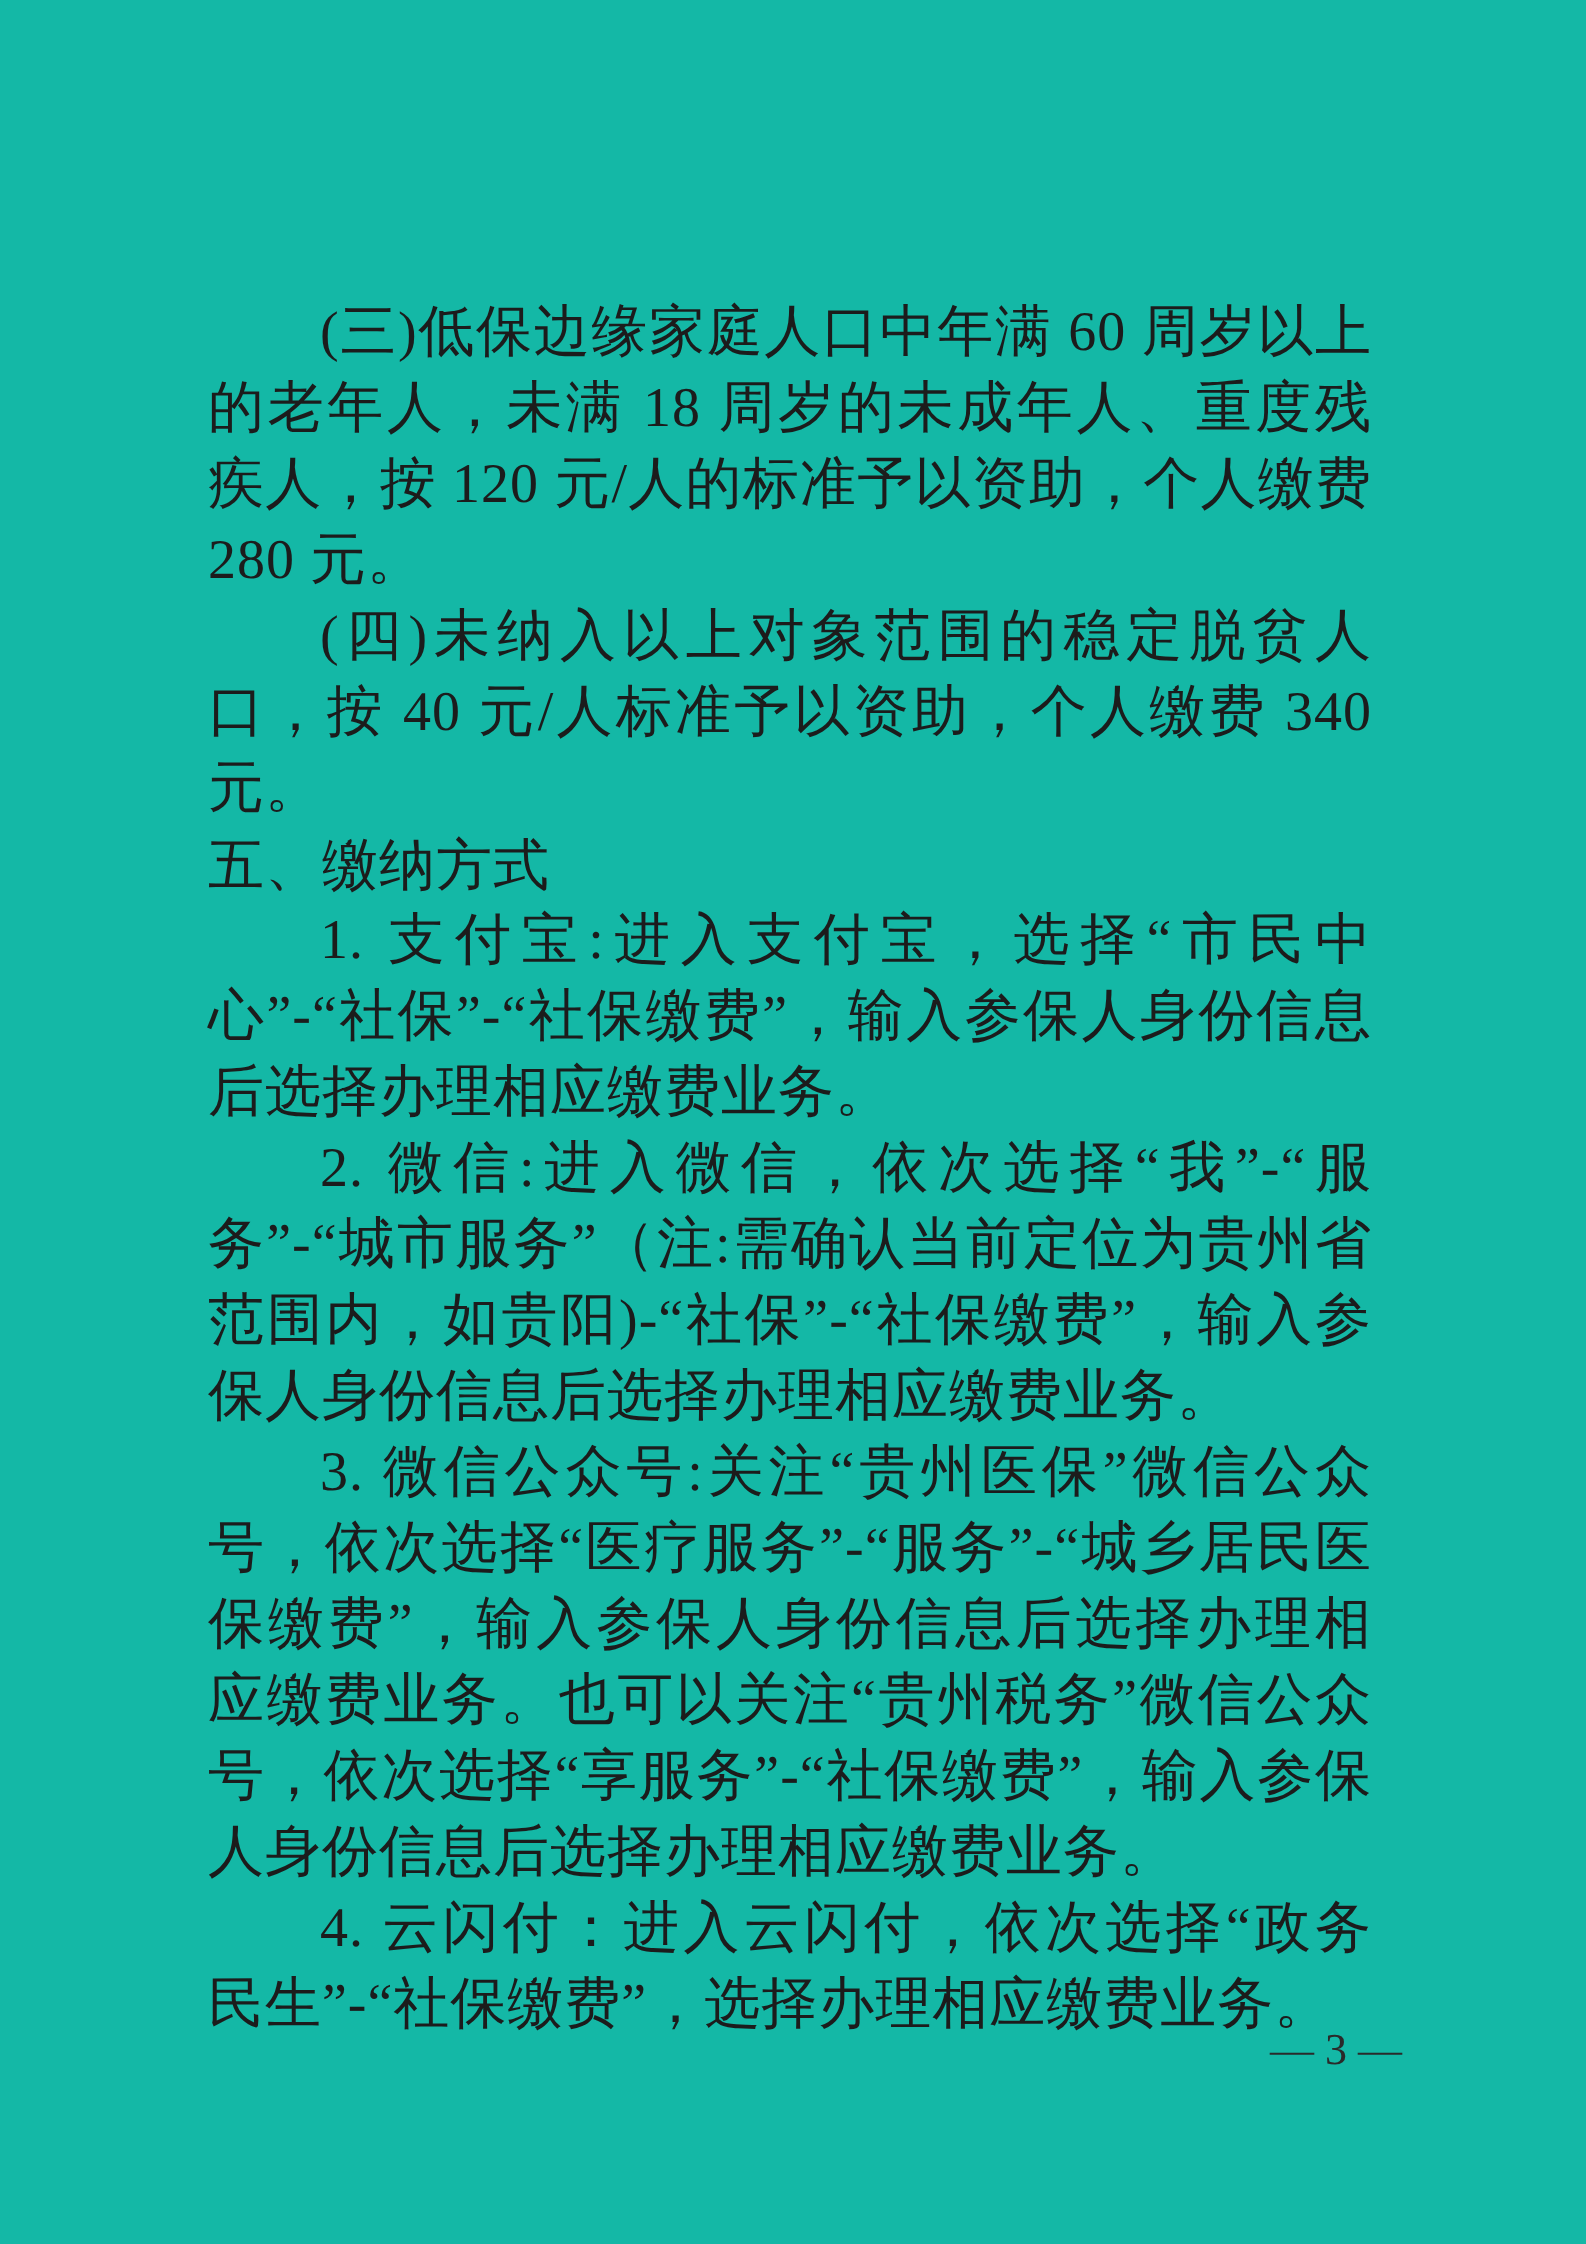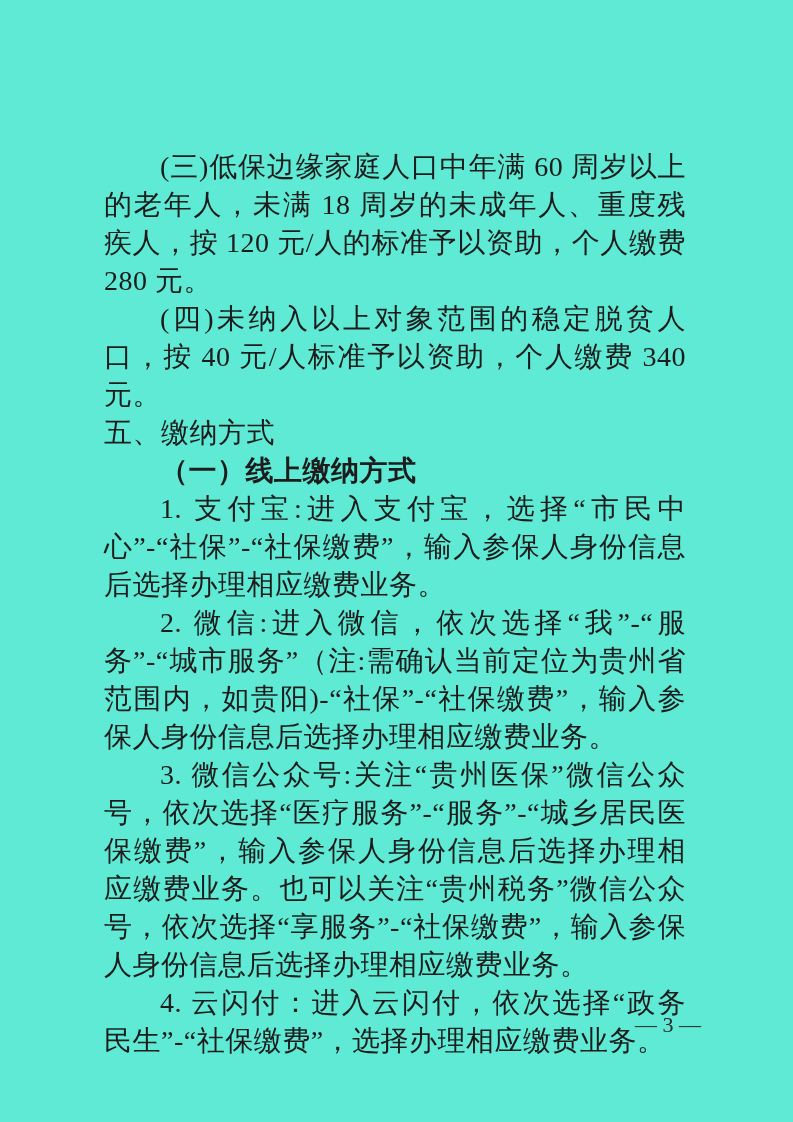--- a/index.html
+++ b/index.html
@@ -5,21 +5,21 @@
   html, body {
     margin: 0;
     padding: 0;
     background: #e8e8e8;
   }
   .page {
     position: relative;
     width: 793px;
     height: 1122px;
     margin: 0 auto;
-    background: #5eead4;
+    background: #14b8a6;
     overflow: hidden;
     font-family: "Liberation Serif", "DejaVu Serif", serif;
     color: #1c1c1c;
   }
   .content {
     position: absolute;
     left: 104px;
     top: 148px;
     width: 582px;
     font-size: 28px;
@@ -55,20 +55,19 @@
   }
 </style>
 </head>
 <body>
 
 <div class="page">
   <div class="content">
     <p class="para">(三)低保边缘家庭人口中年满 60 周岁以上的老年人，未满 18 周岁的未成年人、重度残疾人，按 120 元/人的标准予以资助，个人缴费 280 元。</p>
     <p class="para">(四)未纳入以上对象范围的稳定脱贫人口，按 40 元/人标准予以资助，个人缴费 340 元。</p>
     <p class="heading-1">五、缴纳方式</p>
-    <p class="heading-2">（一）线上缴纳方式</p>
     <p class="para">1. 支付宝:进入支付宝，选择“市民中心”-“社保”-“社保缴费”，输入参保人身份信息后选择办理相应缴费业务。</p>
     <p class="para">2. 微信:进入微信，依次选择“我”-“服务”-“城市服务”（注:需确认当前定位为贵州省范围内，如贵阳)-“社保”-“社保缴费”，输入参保人身份信息后选择办理相应缴费业务。</p>
     <p class="para">3. 微信公众号:关注“贵州医保”微信公众号，依次选择“医疗服务”-“服务”-“城乡居民医保缴费”，输入参保人身份信息后选择办理相应缴费业务。也可以关注“贵州税务”微信公众号，依次选择“享服务”-“社保缴费”，输入参保人身份信息后选择办理相应缴费业务。</p>
     <p class="para">4. 云闪付：进入云闪付，依次选择“政务民生”-“社保缴费”，选择办理相应缴费业务。</p>
   </div>
   <div class="footer">— 3 —</div>
 </div>
 
 </body></html>

